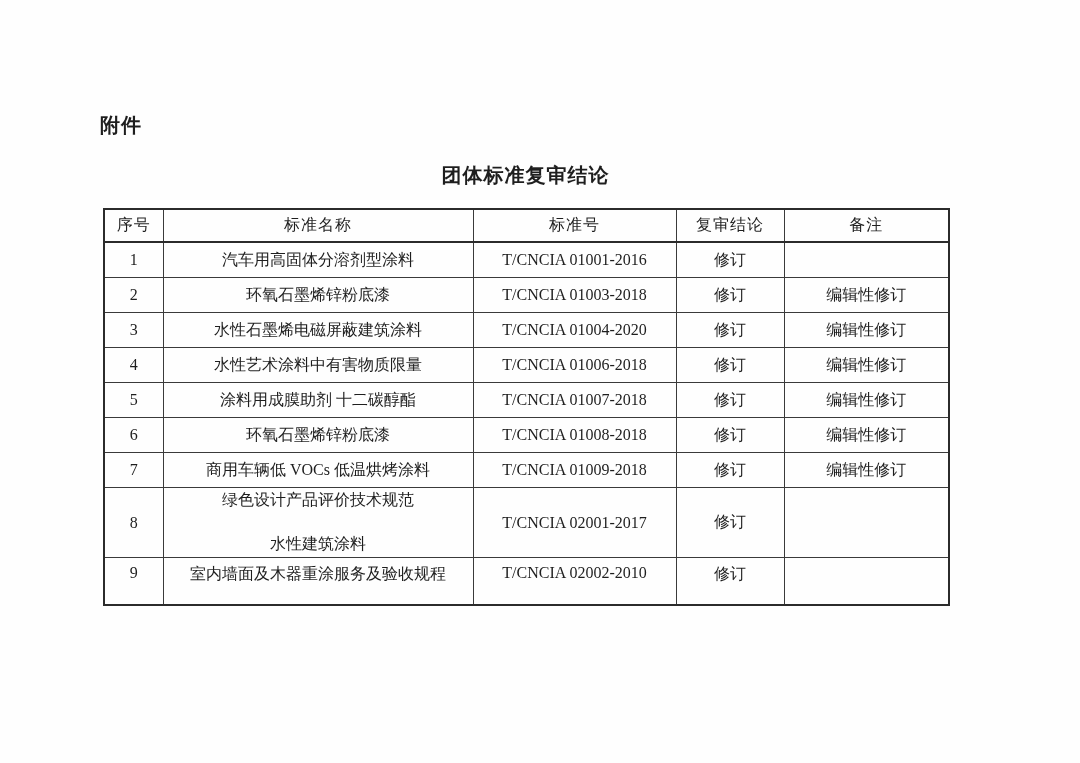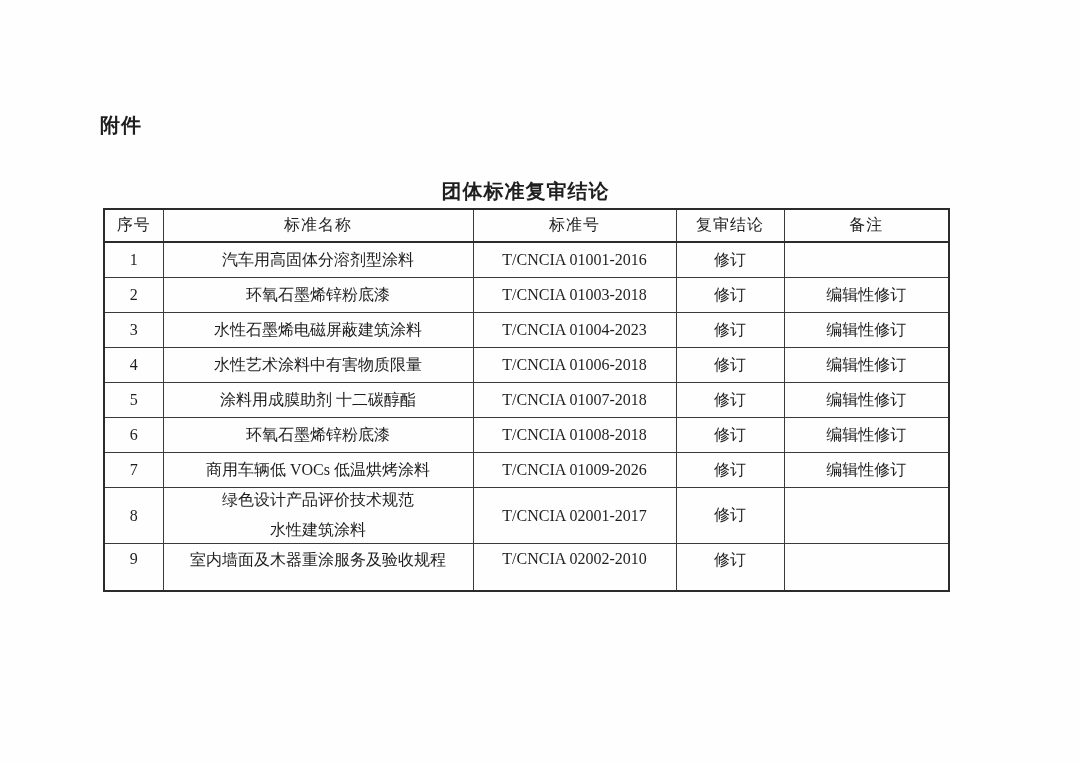--- a/index.html
+++ b/index.html
@@ -25,21 +25,20 @@
   }
   .doc-title {
     position: absolute;
     left: 103px;
     top: 162px;
     width: 845px;
     text-align: center;
     font-size: 20px;
     font-weight: bold;
     letter-spacing: 1px;
-    margin-top: 16px;
   }
   table.standards {
     position: absolute;
     left: 103px;
     top: 208px;
     width: 845px;
     border-collapse: collapse;
     table-layout: fixed;
     border: 2px solid #2b2b2b;
   }
@@ -60,21 +59,21 @@
     letter-spacing: 1px;
   }
   table.standards tbody td {
     height: 30px;
   }
   td.cell-number {
     font-size: 17px;
   }
   
   .name-line + .name-line {
-    margin-top: 9px;
+    margin-top: 23px;
   }
   
   table.standards tbody tr:last-child td {
     vertical-align: top;
     padding-top: 6px;
     height: 38px;
   }
 </style>
 </head>
 <body>
@@ -113,21 +112,21 @@
         <tr>
     <td class="cell-no">2</td>
     <td class="cell-name">环氧石墨烯锌粉底漆</td>
     <td class="cell-number">T/CNCIA 01003-2018</td>
     <td class="cell-conclusion">修订</td>
     <td class="cell-remark">编辑性修订</td>
   </tr>
         <tr>
     <td class="cell-no">3</td>
     <td class="cell-name">水性石墨烯电磁屏蔽建筑涂料</td>
-    <td class="cell-number">T/CNCIA 01004-2023</td>
+    <td class="cell-number">T/CNCIA 01004-2020</td>
     <td class="cell-conclusion">修订</td>
     <td class="cell-remark">编辑性修订</td>
   </tr>
         <tr>
     <td class="cell-no">4</td>
     <td class="cell-name">水性艺术涂料中有害物质限量</td>
     <td class="cell-number">T/CNCIA 01006-2018</td>
     <td class="cell-conclusion">修订</td>
     <td class="cell-remark">编辑性修订</td>
   </tr>
@@ -141,21 +140,21 @@
         <tr>
     <td class="cell-no">6</td>
     <td class="cell-name">环氧石墨烯锌粉底漆</td>
     <td class="cell-number">T/CNCIA 01008-2018</td>
     <td class="cell-conclusion">修订</td>
     <td class="cell-remark">编辑性修订</td>
   </tr>
         <tr>
     <td class="cell-no">7</td>
     <td class="cell-name">商用车辆低 VOCs 低温烘烤涂料</td>
-    <td class="cell-number">T/CNCIA 01009-2026</td>
+    <td class="cell-number">T/CNCIA 01009-2018</td>
     <td class="cell-conclusion">修订</td>
     <td class="cell-remark">编辑性修订</td>
   </tr>
         <tr>
     <td class="cell-no">8</td>
     <td class="cell-name">
             <div class="name-line">绿色设计产品评价技术规范</div>
             <div class="name-line">水性建筑涂料</div>
           </td>
     <td class="cell-number">T/CNCIA 02001-2017</td>

